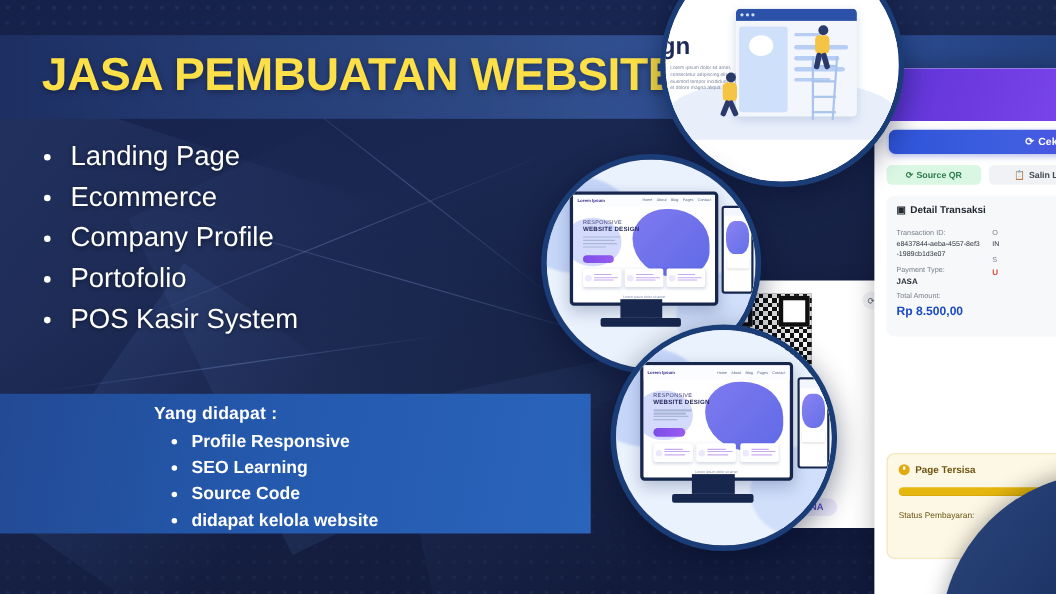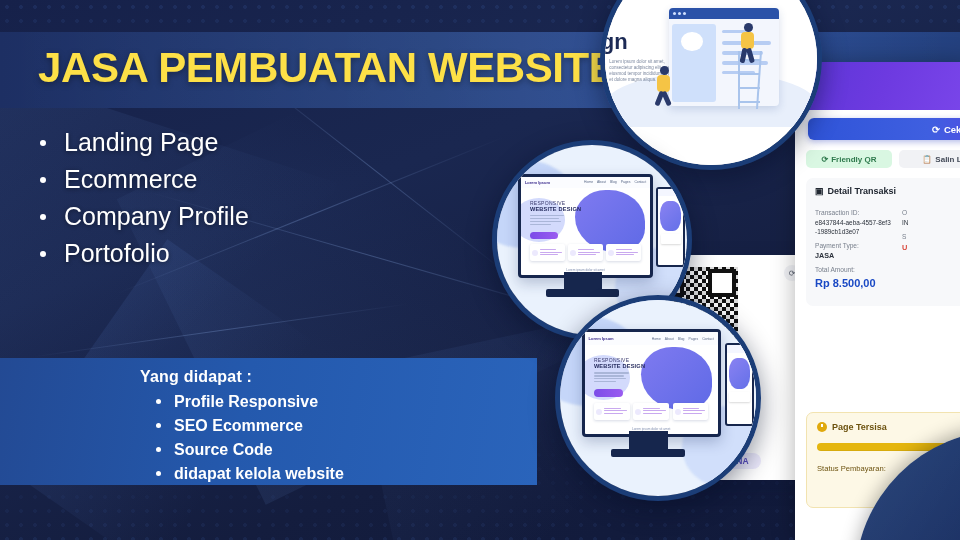--- a/index.html
+++ b/index.html
@@ -212,27 +212,28 @@
   <div class="title-band">
       <div class="sheen"></div>
     </div>
   <div class="page-title">JASA PEMBUATAN WEBSITE</div>
 
   <ul class="main-list">
     <li>Landing Page</li>
     <li>Ecommerce</li>
     <li>Company Profile</li>
     <li>Portofolio</li>
+    <li>POS Kasir System</li>
   </ul>
 
   <div class="benefits">
     <div class="benefits-title">Yang didapat :</div>
     <ul class="benefits-list">
       <li>Profile Responsive</li>
-      <li>SEO Ecommerce</li>
+      <li>SEO Learning</li>
       <li>Source Code</li>
       <li>didapat kelola website</li>
     </ul>
   </div>
 
   <div class="qr-card">
     <div class="qr-refresh">⟳</div>
     <div class="qr-img">
       <div class="qr-eye" style="left:2px;top:2px;"></div>
       <div class="qr-eye" style="right:2px;top:2px;"></div>
@@ -245,21 +246,21 @@
     <div class="app-purple"></div>
     <div class="app-body">
 
       <div class="btn-cek">
         <span>⟳</span>
         <span>Cek Status P</span>
       </div>
 
       <div class="btn-refresh">
         <span>⟳</span>
-        <span>Friendly QR</span>
+        <span>Source QR</span>
       </div>
 
       <div class="btn-salin">
         <span>📋</span>
         <span>Salin L</span>
       </div>
 
       <div class="detail-card">
         <div class="detail-head">
           <span>▣</span>

